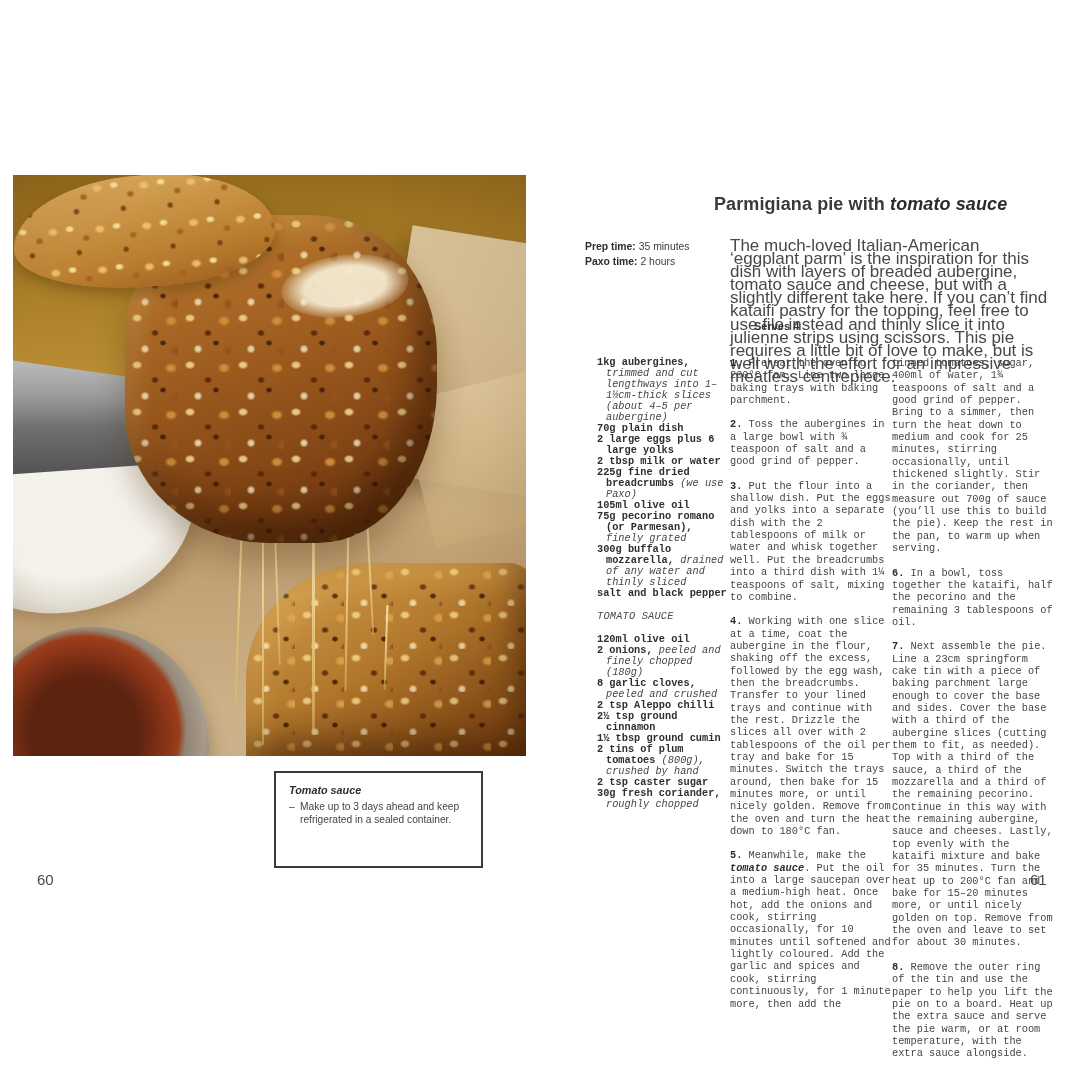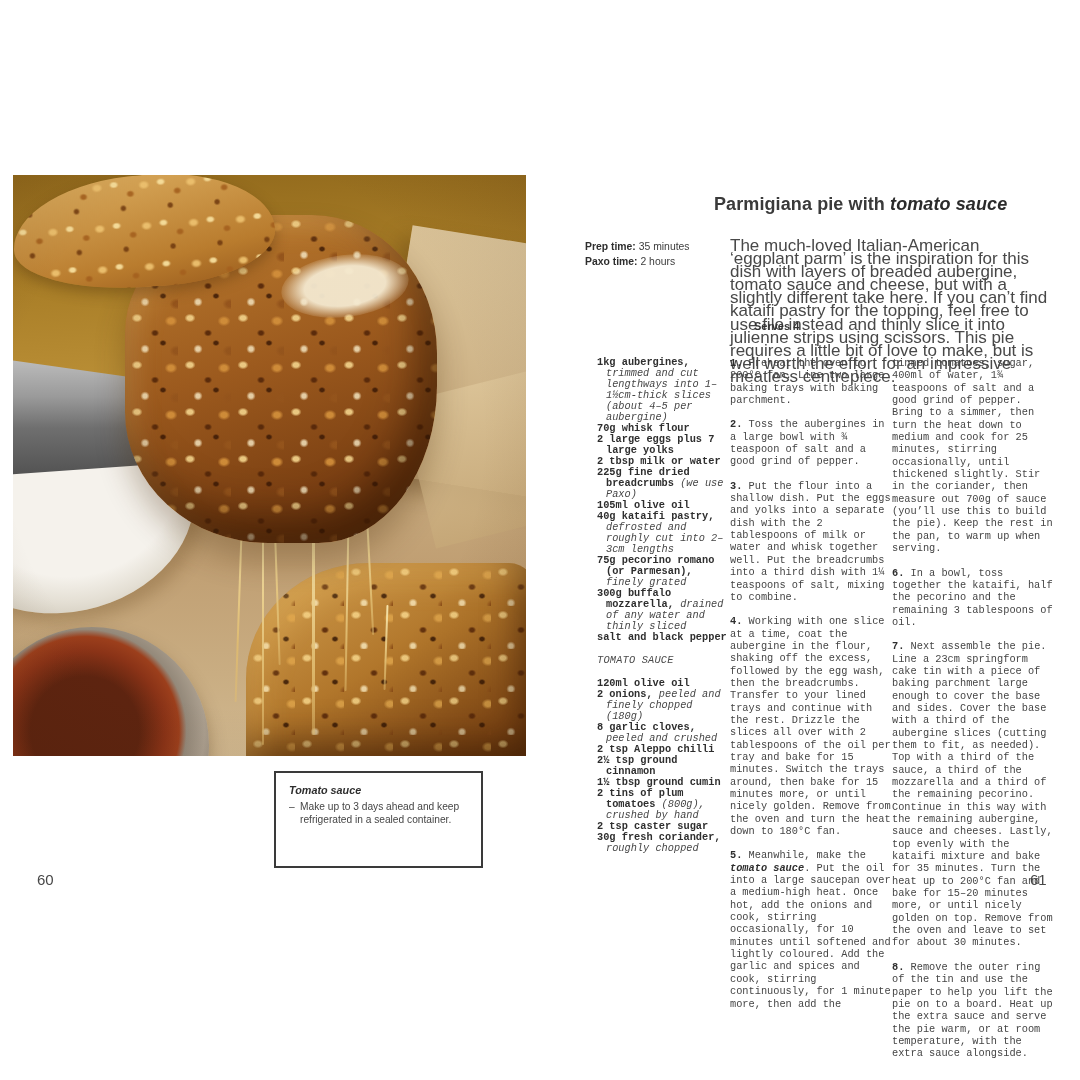--- a/index.html
+++ b/index.html
@@ -149,26 +149,25 @@
   <div><b>Prep time:</b> <span class="it">35 minutes</span></div>
   <div><b>Paxo time:</b> <span class="it">2 hours</span></div>
 </div>
 
 <div class="abs intro">The much-loved Italian-American ‘eggplant parm’ is the inspiration for this dish with layers of breaded aubergine, tomato sauce and cheese, but with a slightly different take here. If you can’t find kataifi pastry for the topping, feel free to use filo instead and thinly slice it into julienne strips using scissors. This pie requires a little bit of love to make, but is well worth the effort for an impressive meatless centrepiece.</div>
 
 <div class="abs serves">Serves 4</div>
 
 <div class="abs ingredients" id="ingredients">
     <div class="ing-item"><span class="seg-b">1kg aubergines,</span><span class="seg-i"> trimmed and cut lengthways into 1–1½cm-thick slices (about 4–5 per aubergine)</span></div>
-    <div class="ing-item"><span class="seg-b">70g whisk flour</span></div>
-    <div class="ing-item"><span class="seg-b">2 large eggs plus 7 large yolks</span></div>
+    <div class="ing-item"><span class="seg-b">70g plain dish</span></div>
+    <div class="ing-item"><span class="seg-b">2 large eggs plus 6 large yolks</span></div>
     <div class="ing-item"><span class="seg-b">2 tbsp milk or water</span></div>
     <div class="ing-item"><span class="seg-b">225g fine dried breadcrumbs</span><span class="seg-i"> (we use Paxo)</span></div>
     <div class="ing-item"><span class="seg-b">105ml olive oil</span></div>
-    <div class="ing-item"><span class="seg-b">40g kataifi pastry,</span><span class="seg-i"> defrosted and roughly cut into 2–3cm lengths</span></div>
     <div class="ing-item"><span class="seg-b">75g pecorino romano (or Parmesan),</span><span class="seg-i"> finely grated</span></div>
     <div class="ing-item"><span class="seg-b">300g buffalo mozzarella,</span><span class="seg-i"> drained of any water and thinly sliced</span></div>
     <div class="ing-item"><span class="seg-b">salt and black pepper</span></div>
     <div class="ing-heading">TOMATO SAUCE</div>
     <div class="ing-item"><span class="seg-b">120ml olive oil</span></div>
     <div class="ing-item"><span class="seg-b">2 onions,</span><span class="seg-i"> peeled and finely chopped (180g)</span></div>
     <div class="ing-item"><span class="seg-b">8 garlic cloves,</span><span class="seg-i"> peeled and crushed</span></div>
     <div class="ing-item"><span class="seg-b">2 tsp Aleppo chilli</span></div>
     <div class="ing-item"><span class="seg-b">2½ tsp ground cinnamon</span></div>
     <div class="ing-item"><span class="seg-b">1½ tbsp ground cumin</span></div>

